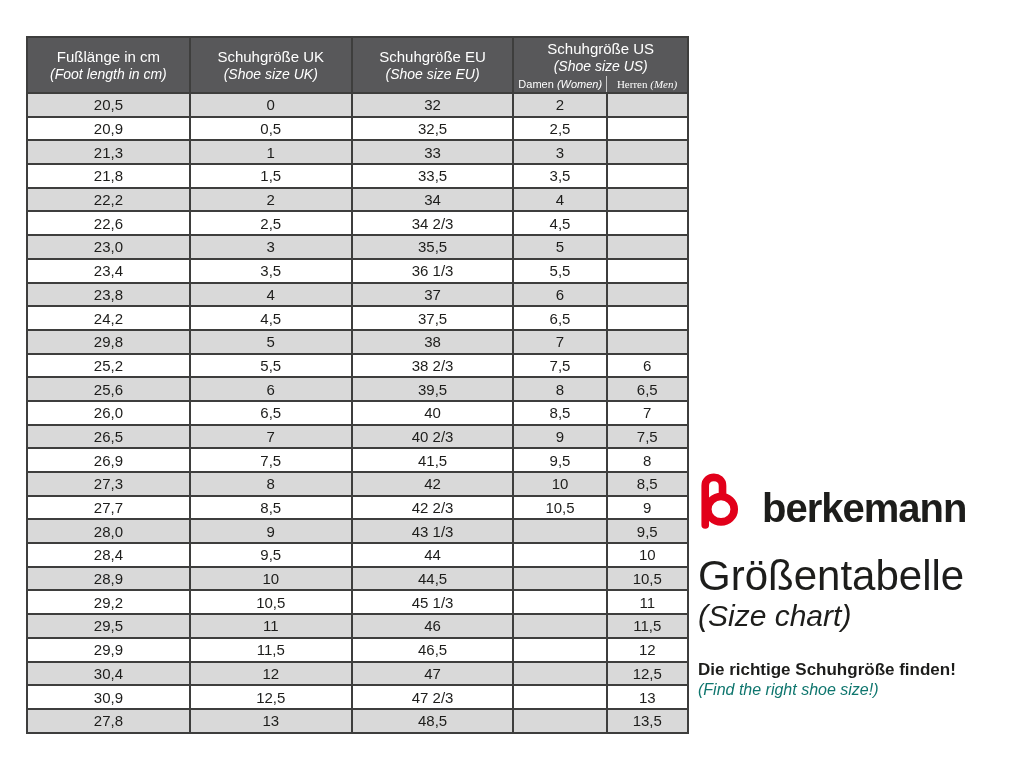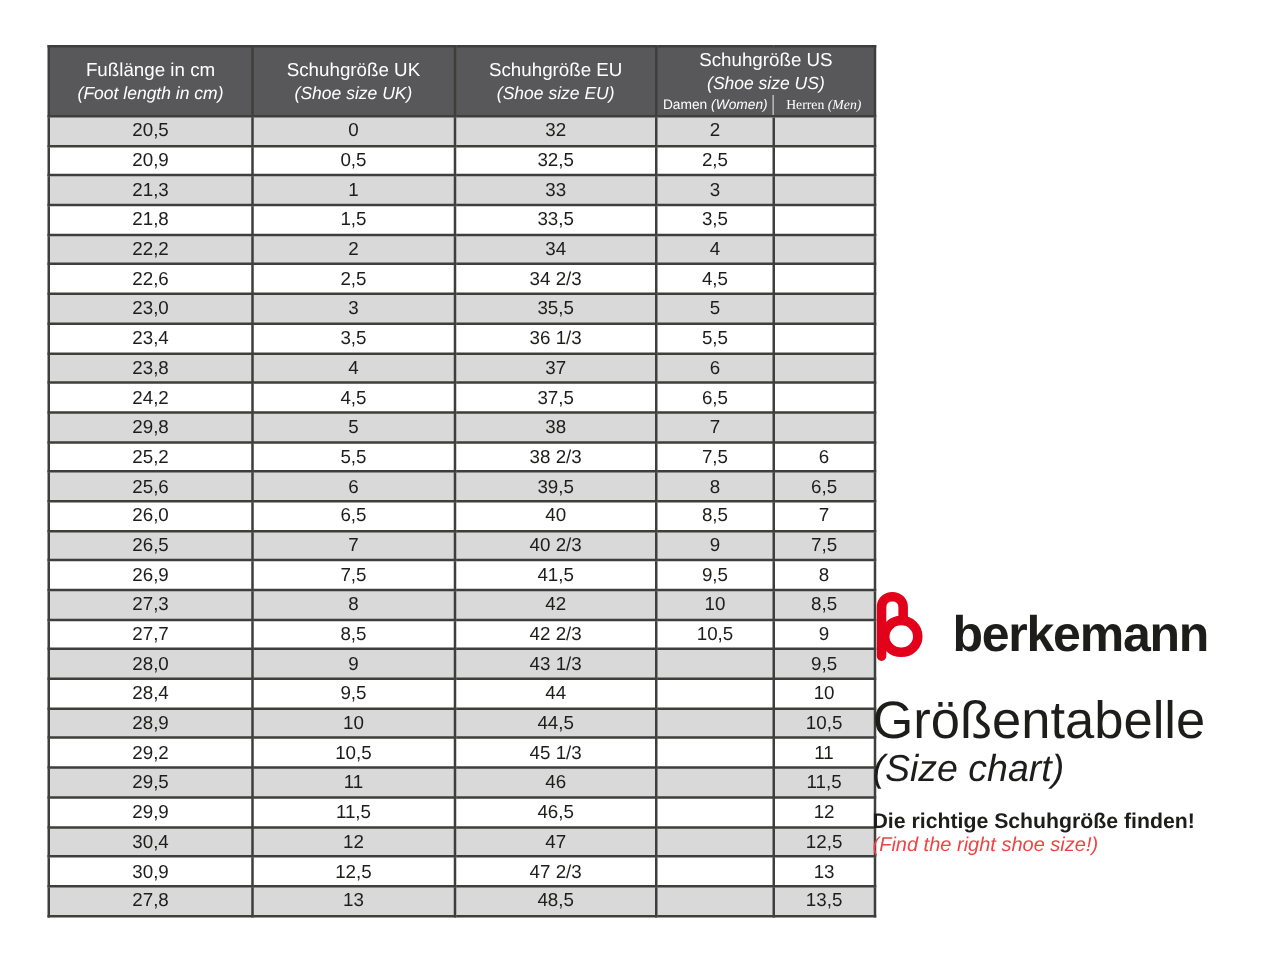--- a/index.html
+++ b/index.html
@@ -15,21 +15,21 @@
   .page {
     position: relative;
     width: 1024px;
     height: 768px;
     background: #ffffff;
   }
 
   
   table.size-table {
     position: absolute;
-    left: 38px;
+    left: 26px;
     top: 36px;
     width: 663px;
     border-collapse: collapse;
     table-layout: fixed;
   }
   .size-table th, .size-table td {
     border: 2px solid var(--border, #3e3e3d);
     text-align: center;
     vertical-align: middle;
     padding: 0;
@@ -104,31 +104,31 @@
     line-height: 1.1;
     color: #1d1d1b;
   }
   .brand-title-en {
     font-size: 30px;
     font-style: italic;
     line-height: 1.15;
     color: #1d1d1b;
   }
   .brand-tagline-de {
-    margin-top: 12px;
+    margin-top: 25px;
     font-size: 17px;
     font-weight: bold;
     line-height: 1.25;
     color: #1d1d1b;
   }
   .brand-tagline-en {
     font-size: 16px;
     font-style: italic;
     line-height: 1.25;
-    color: #ef4444;
+    color: #0f766e;
   }
 </style>
 </head>
 <body>
 
 <div class="page">
 
   <table class="size-table">
     <colgroup>
       <col style="width:154px">

